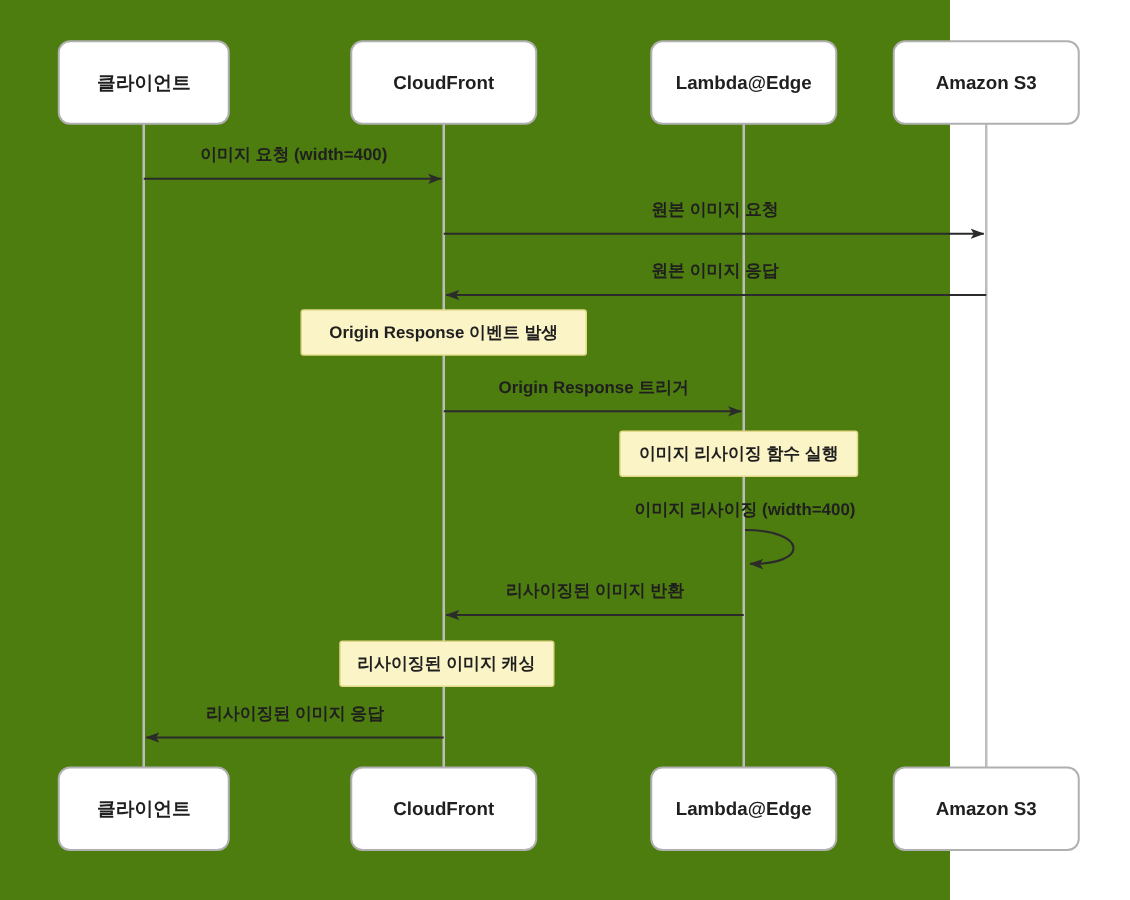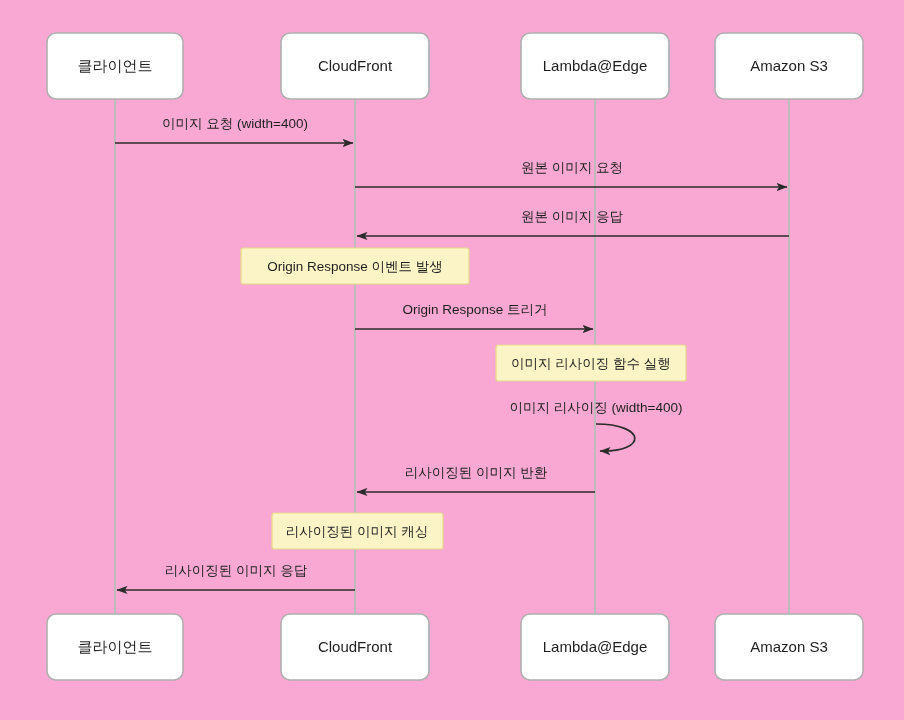--- a/index.html
+++ b/index.html
@@ -8,23 +8,24 @@
     background: #ffffff;
   }
   body {
     width: 904px;
     height: 720px;
     font-family: "Liberation Sans", "DejaVu Sans", sans-serif;
     overflow: hidden;
   }
   #diagram-root {
     position: relative;
-    width: 904px;
+    width: 760px;
     height: 720px;
-    background: #f9a8d4;
+    background: #4d7c0f;
+    font-weight: bold;
   }
   svg.seq {
     display: block;
     width: 904px;
     height: 720px;
   }
   .participant-box {
     fill: #ffffff;
     stroke: #b0b0b0;
     stroke-width: 1.6;

